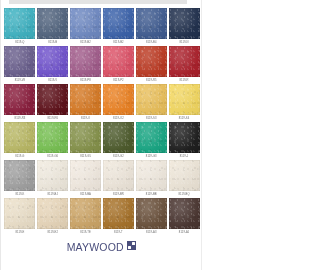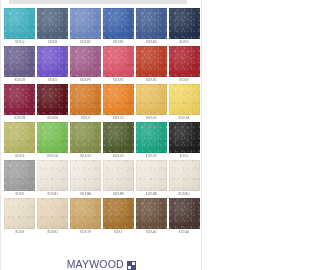--- a/index.html
+++ b/index.html
@@ -87,24 +87,24 @@
     font-size: 2.7px;
     line-height: 4px;
     color: #6a6a6a;
     letter-spacing: 0.08px;
     white-space: nowrap;
     text-align: center;
   }
   .logo-bar {
     position: absolute;
     left: 0;
-    bottom: 0;
+    bottom: 17px;
     width: 202px;
     display: flex;
-    align-items: flex-end;
+    align-items: flex-start;
     justify-content: center;
     gap: 1.5px;
   }
   .logo-word {
     font-size: 10.5px;
     letter-spacing: 0.2px;
     color: #4a4e7c;
     font-family: "Liberation Sans", sans-serif;
   }
   .logo-mark {

